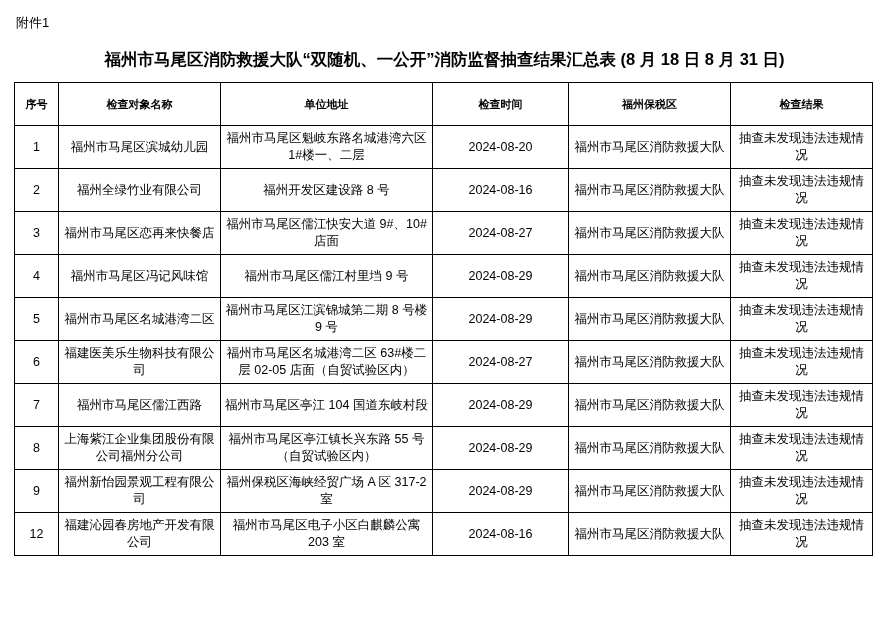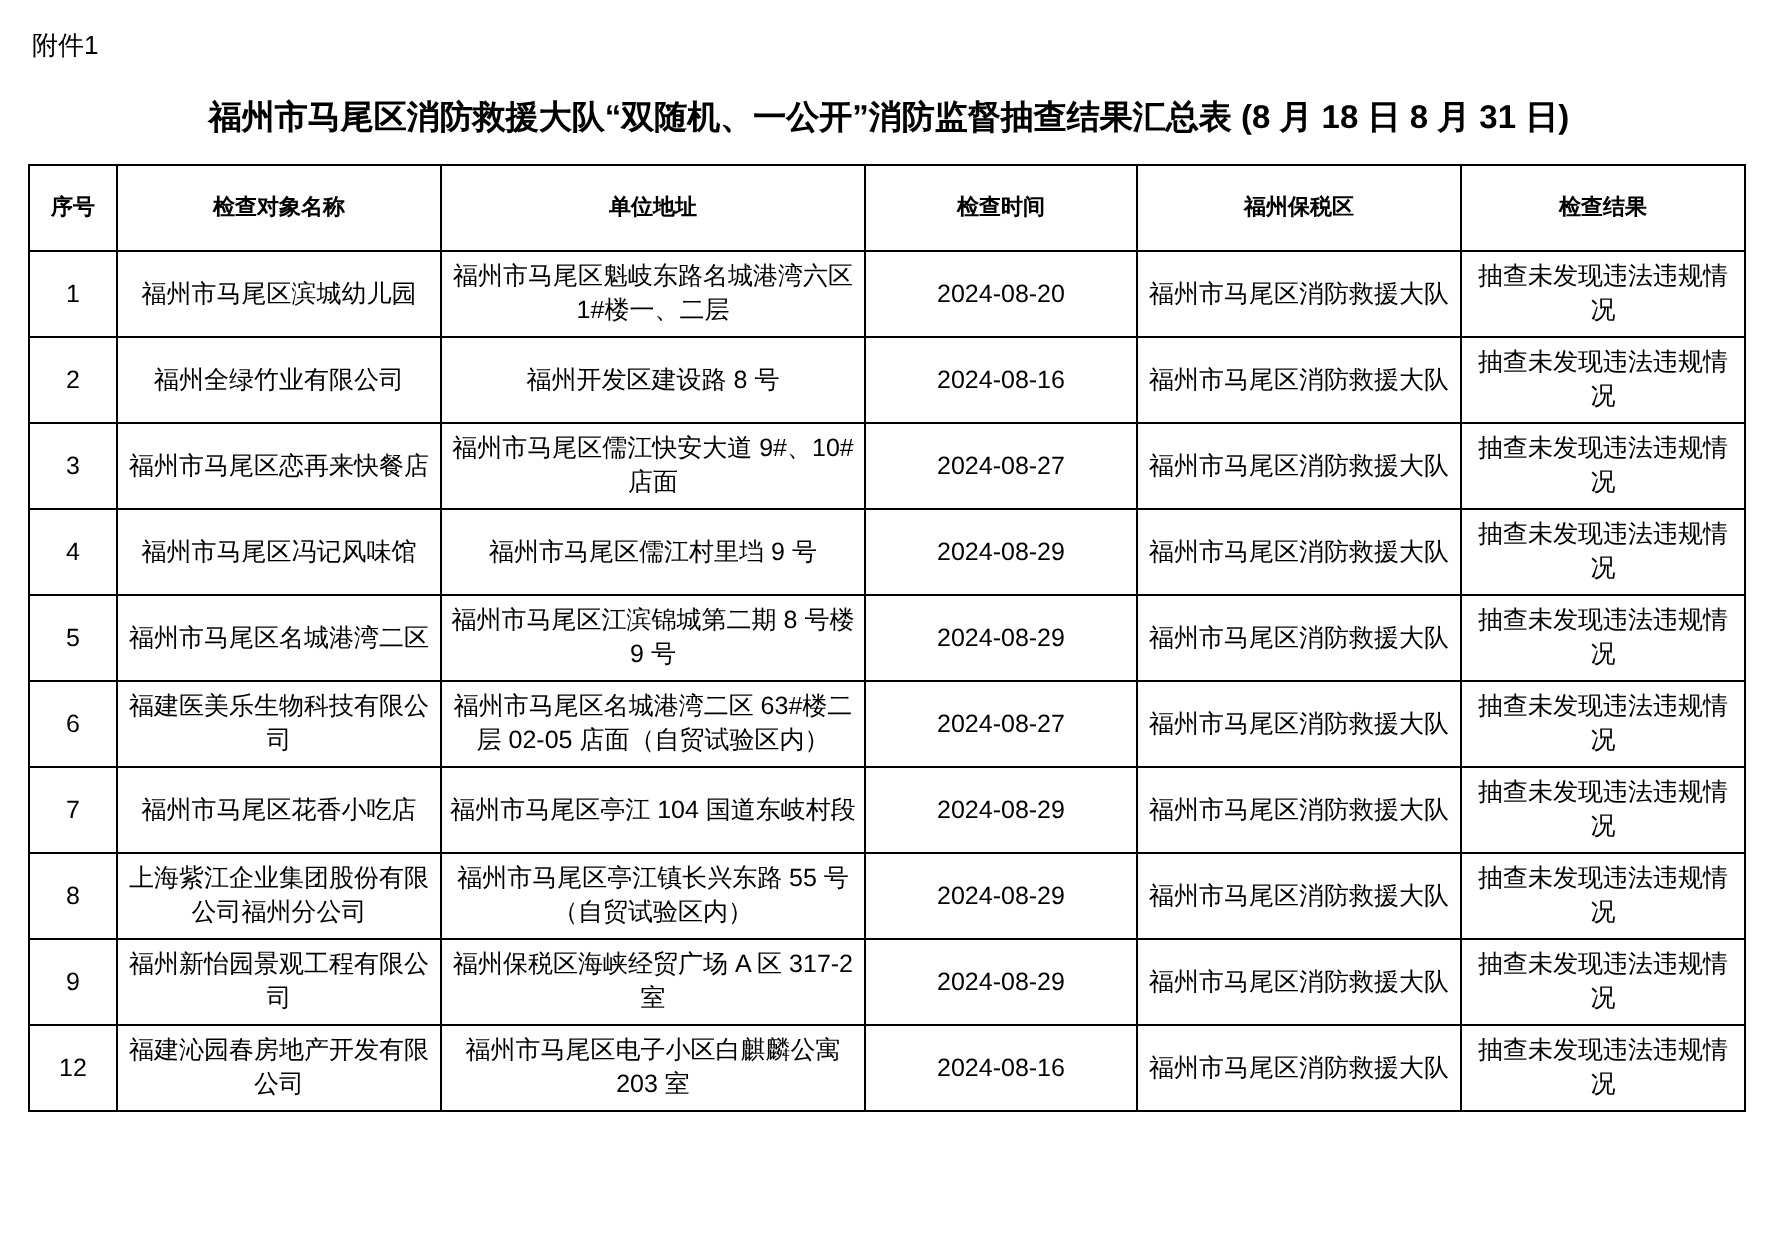--- a/index.html
+++ b/index.html
@@ -142,21 +142,21 @@
       <tr>
         <td class="idx">6</td>
         <td>福建医美乐生物科技有限公司</td>
         <td>福州市马尾区名城港湾二区 63#楼二层 02-05 店面（自贸试验区内）</td>
         <td>2024-08-27</td>
         <td>福州市马尾区消防救援大队</td>
         <td>抽查未发现违法违规情况</td>
       </tr>
       <tr>
         <td class="idx">7</td>
-        <td>福州市马尾区花香小吃店</td>
+        <td>福州市马尾区儒江西路</td>
         <td>福州市马尾区亭江 104 国道东岐村段</td>
         <td>2024-08-29</td>
         <td>福州市马尾区消防救援大队</td>
         <td>抽查未发现违法违规情况</td>
       </tr>
       <tr>
         <td class="idx">8</td>
         <td>上海紫江企业集团股份有限公司福州分公司</td>
         <td>福州市马尾区亭江镇长兴东路 55 号（自贸试验区内）</td>
         <td>2024-08-29</td>

